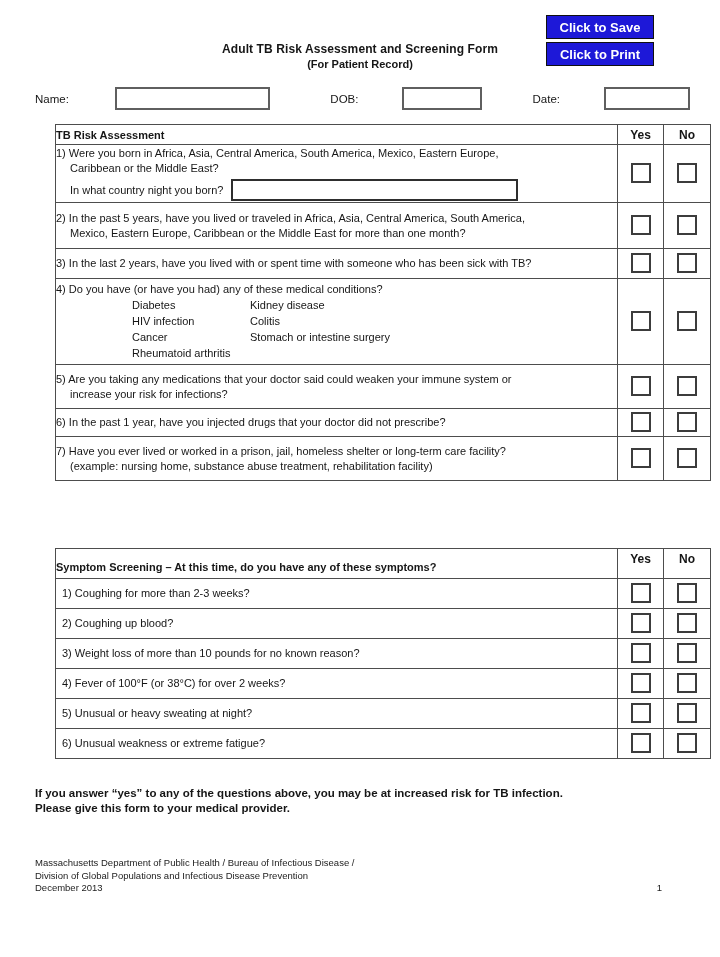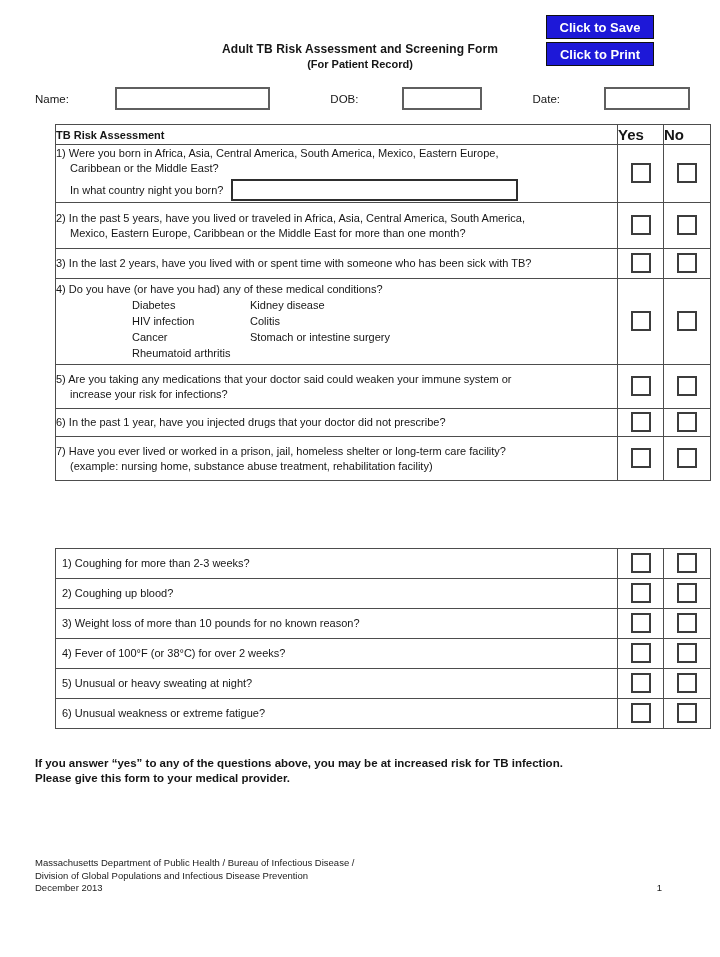--- a/index.html
+++ b/index.html
@@ -75,21 +75,21 @@
   table.form-table th, table.form-table td {
     border: 1px solid #4d4d4d;
     padding: 0;
     vertical-align: middle;
   }
   th.main-h {
     text-align: left;
     padding: 3px 5px;
     font-size: 11px;
   }
-  th.yn-h { font-size: 15px; text-align: left; }
+  th.yn-h { font-size: 12px; text-align: center; }
   tr.head-row { height: 20px; }
 
   td.q { padding: 5px 5px 5px 5px; vertical-align: top; line-height: 15px; }
   td.q .indent { padding-left: 14px; }
   td.cb { text-align: center; }
   .checkbox {
     display: inline-block;
     width: 16px;
     height: 16px;
     border: 2px solid #3c3c3c;
@@ -265,20 +265,25 @@
   </table>
 
   <table class="form-table symptom">
     <colgroup>
         <col style="width:562px">
         <col style="width:46px">
         <col style="width:47px">
       </colgroup>
     <tbody>
       <tr>
+        <th class="main-h">Symptom Screening – At this time, do you have any of these symptoms?</th>
+        <th class="yn-h">Yes</th>
+        <th class="yn-h">No</th>
+      </tr>
+      <tr>
         <td class="q">1) Coughing for more than 2-3 weeks?</td>
         <td class="cb"><span class="checkbox"></span></td>
         <td class="cb"><span class="checkbox"></span></td>
       </tr>
       <tr>
         <td class="q">2) Coughing up blood?</td>
         <td class="cb"><span class="checkbox"></span></td>
         <td class="cb"><span class="checkbox"></span></td>
       </tr>
       <tr>

